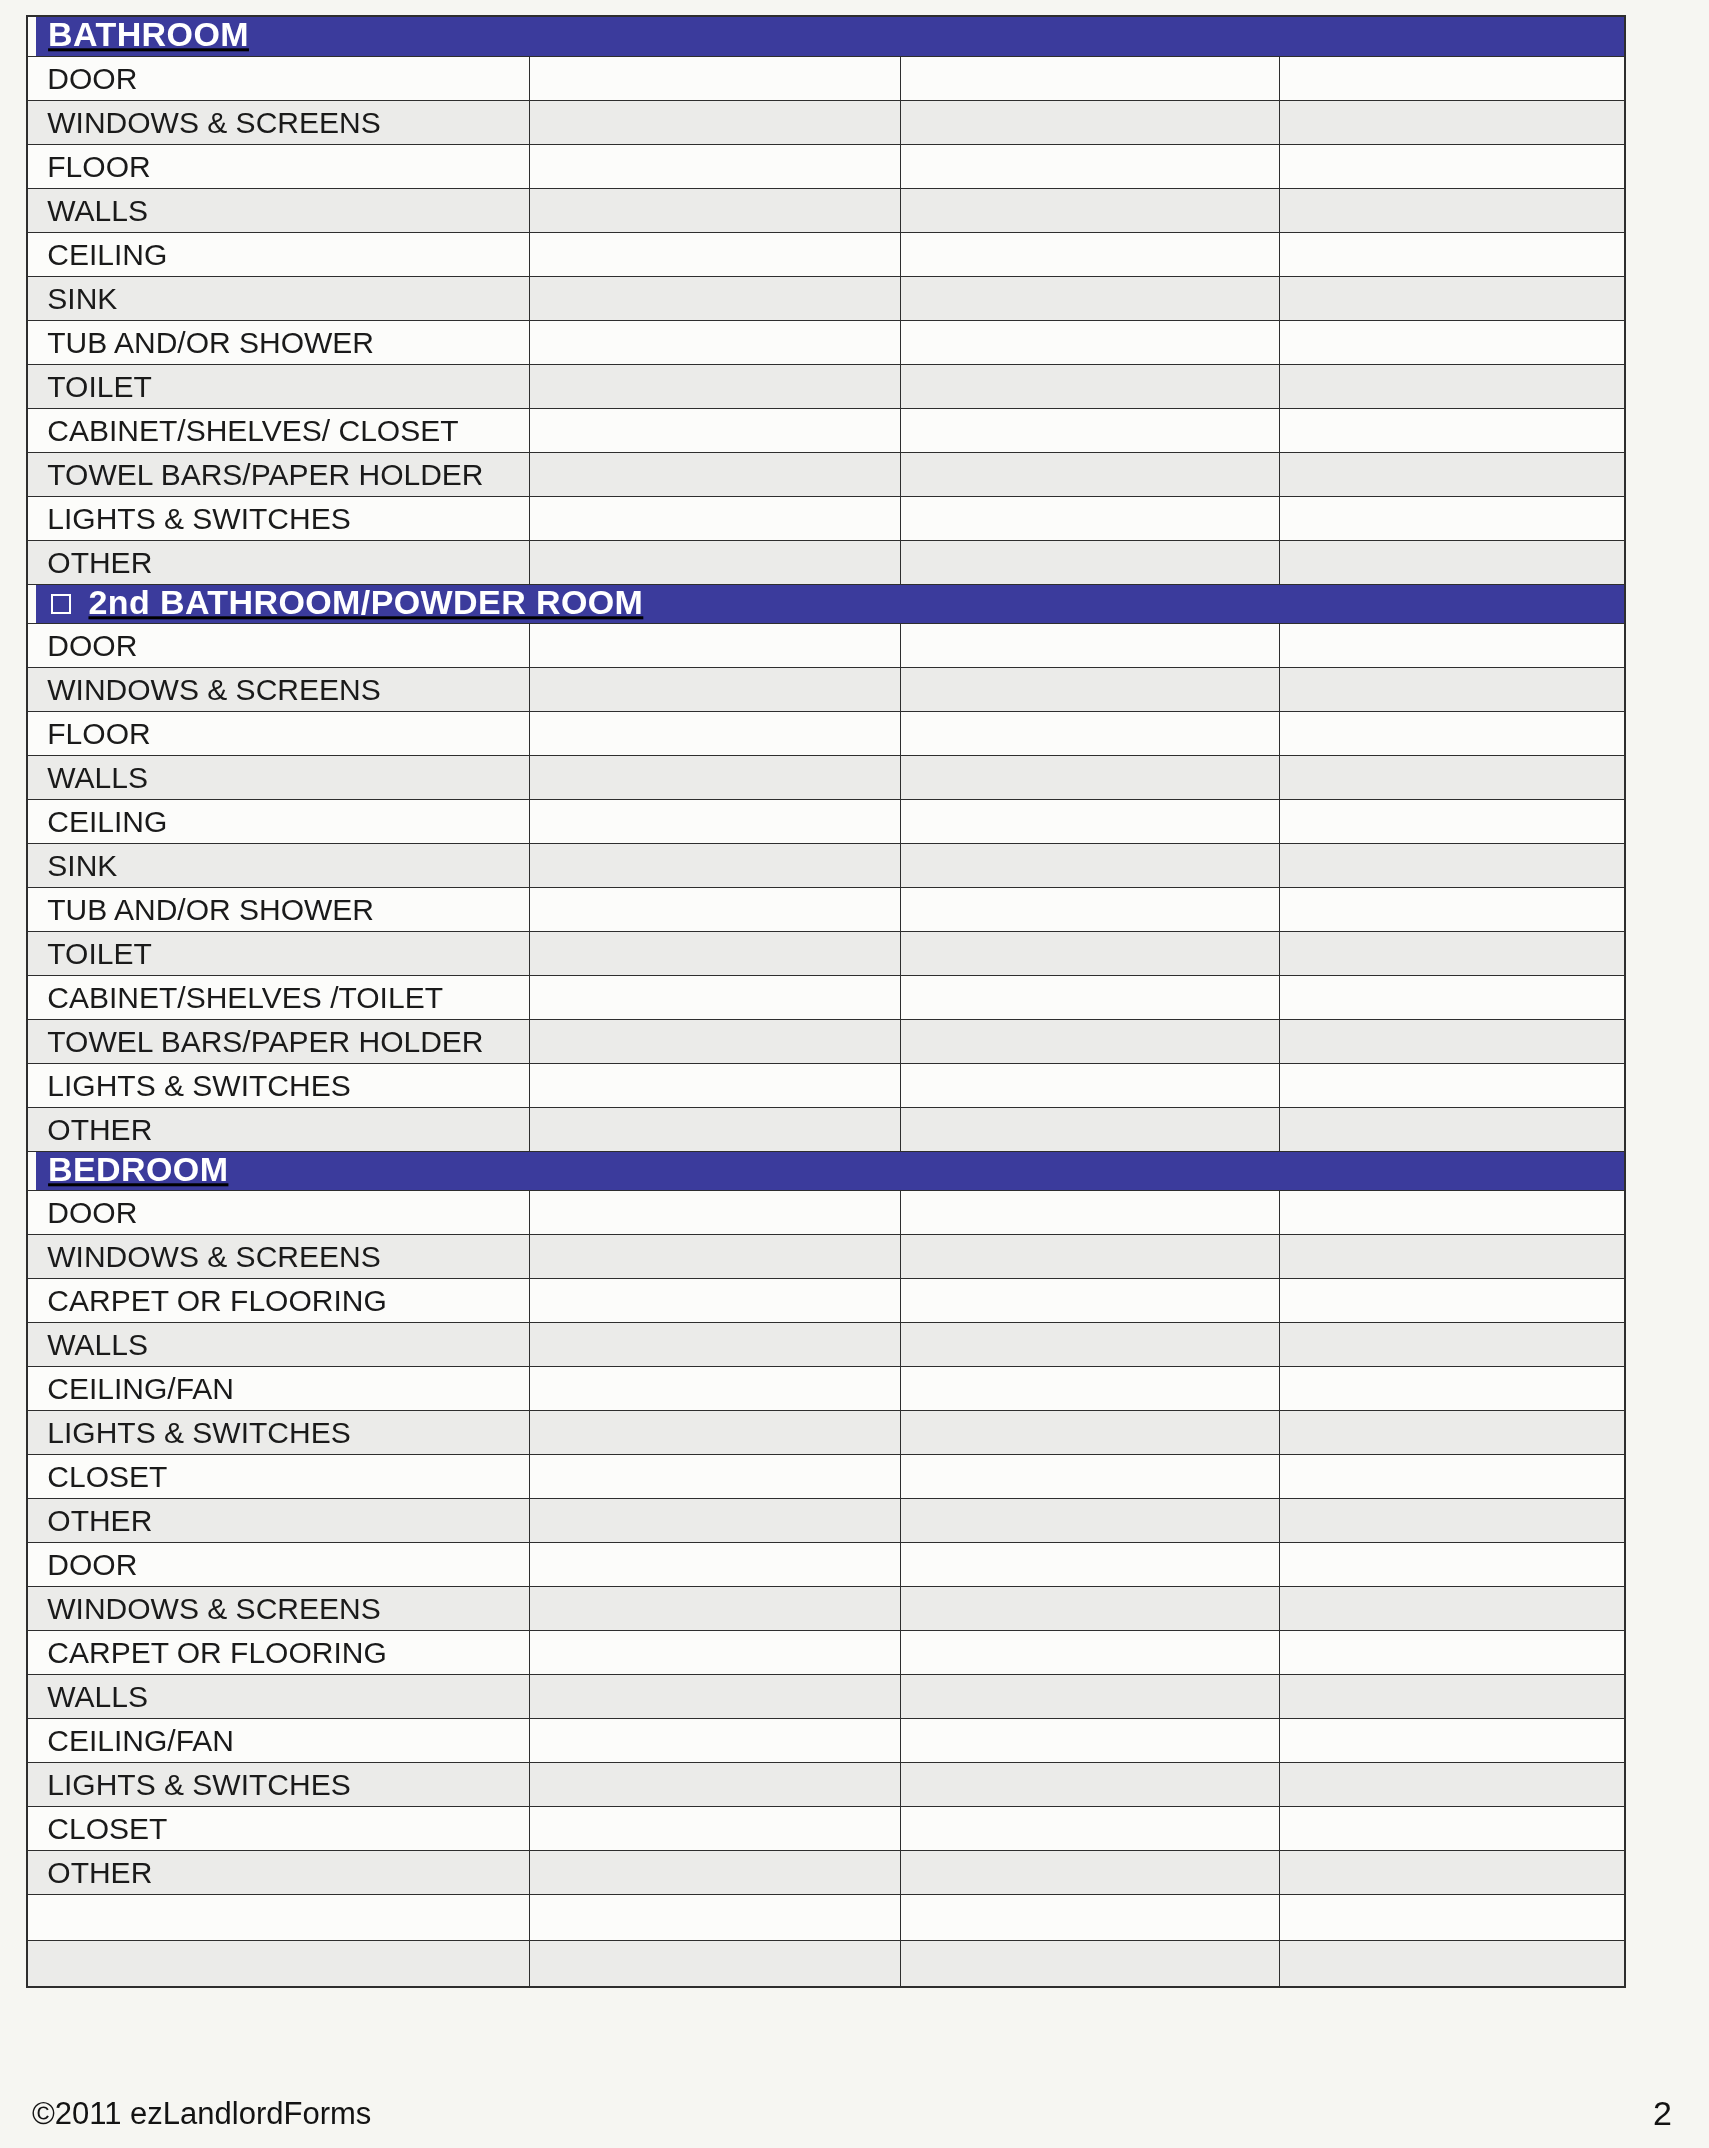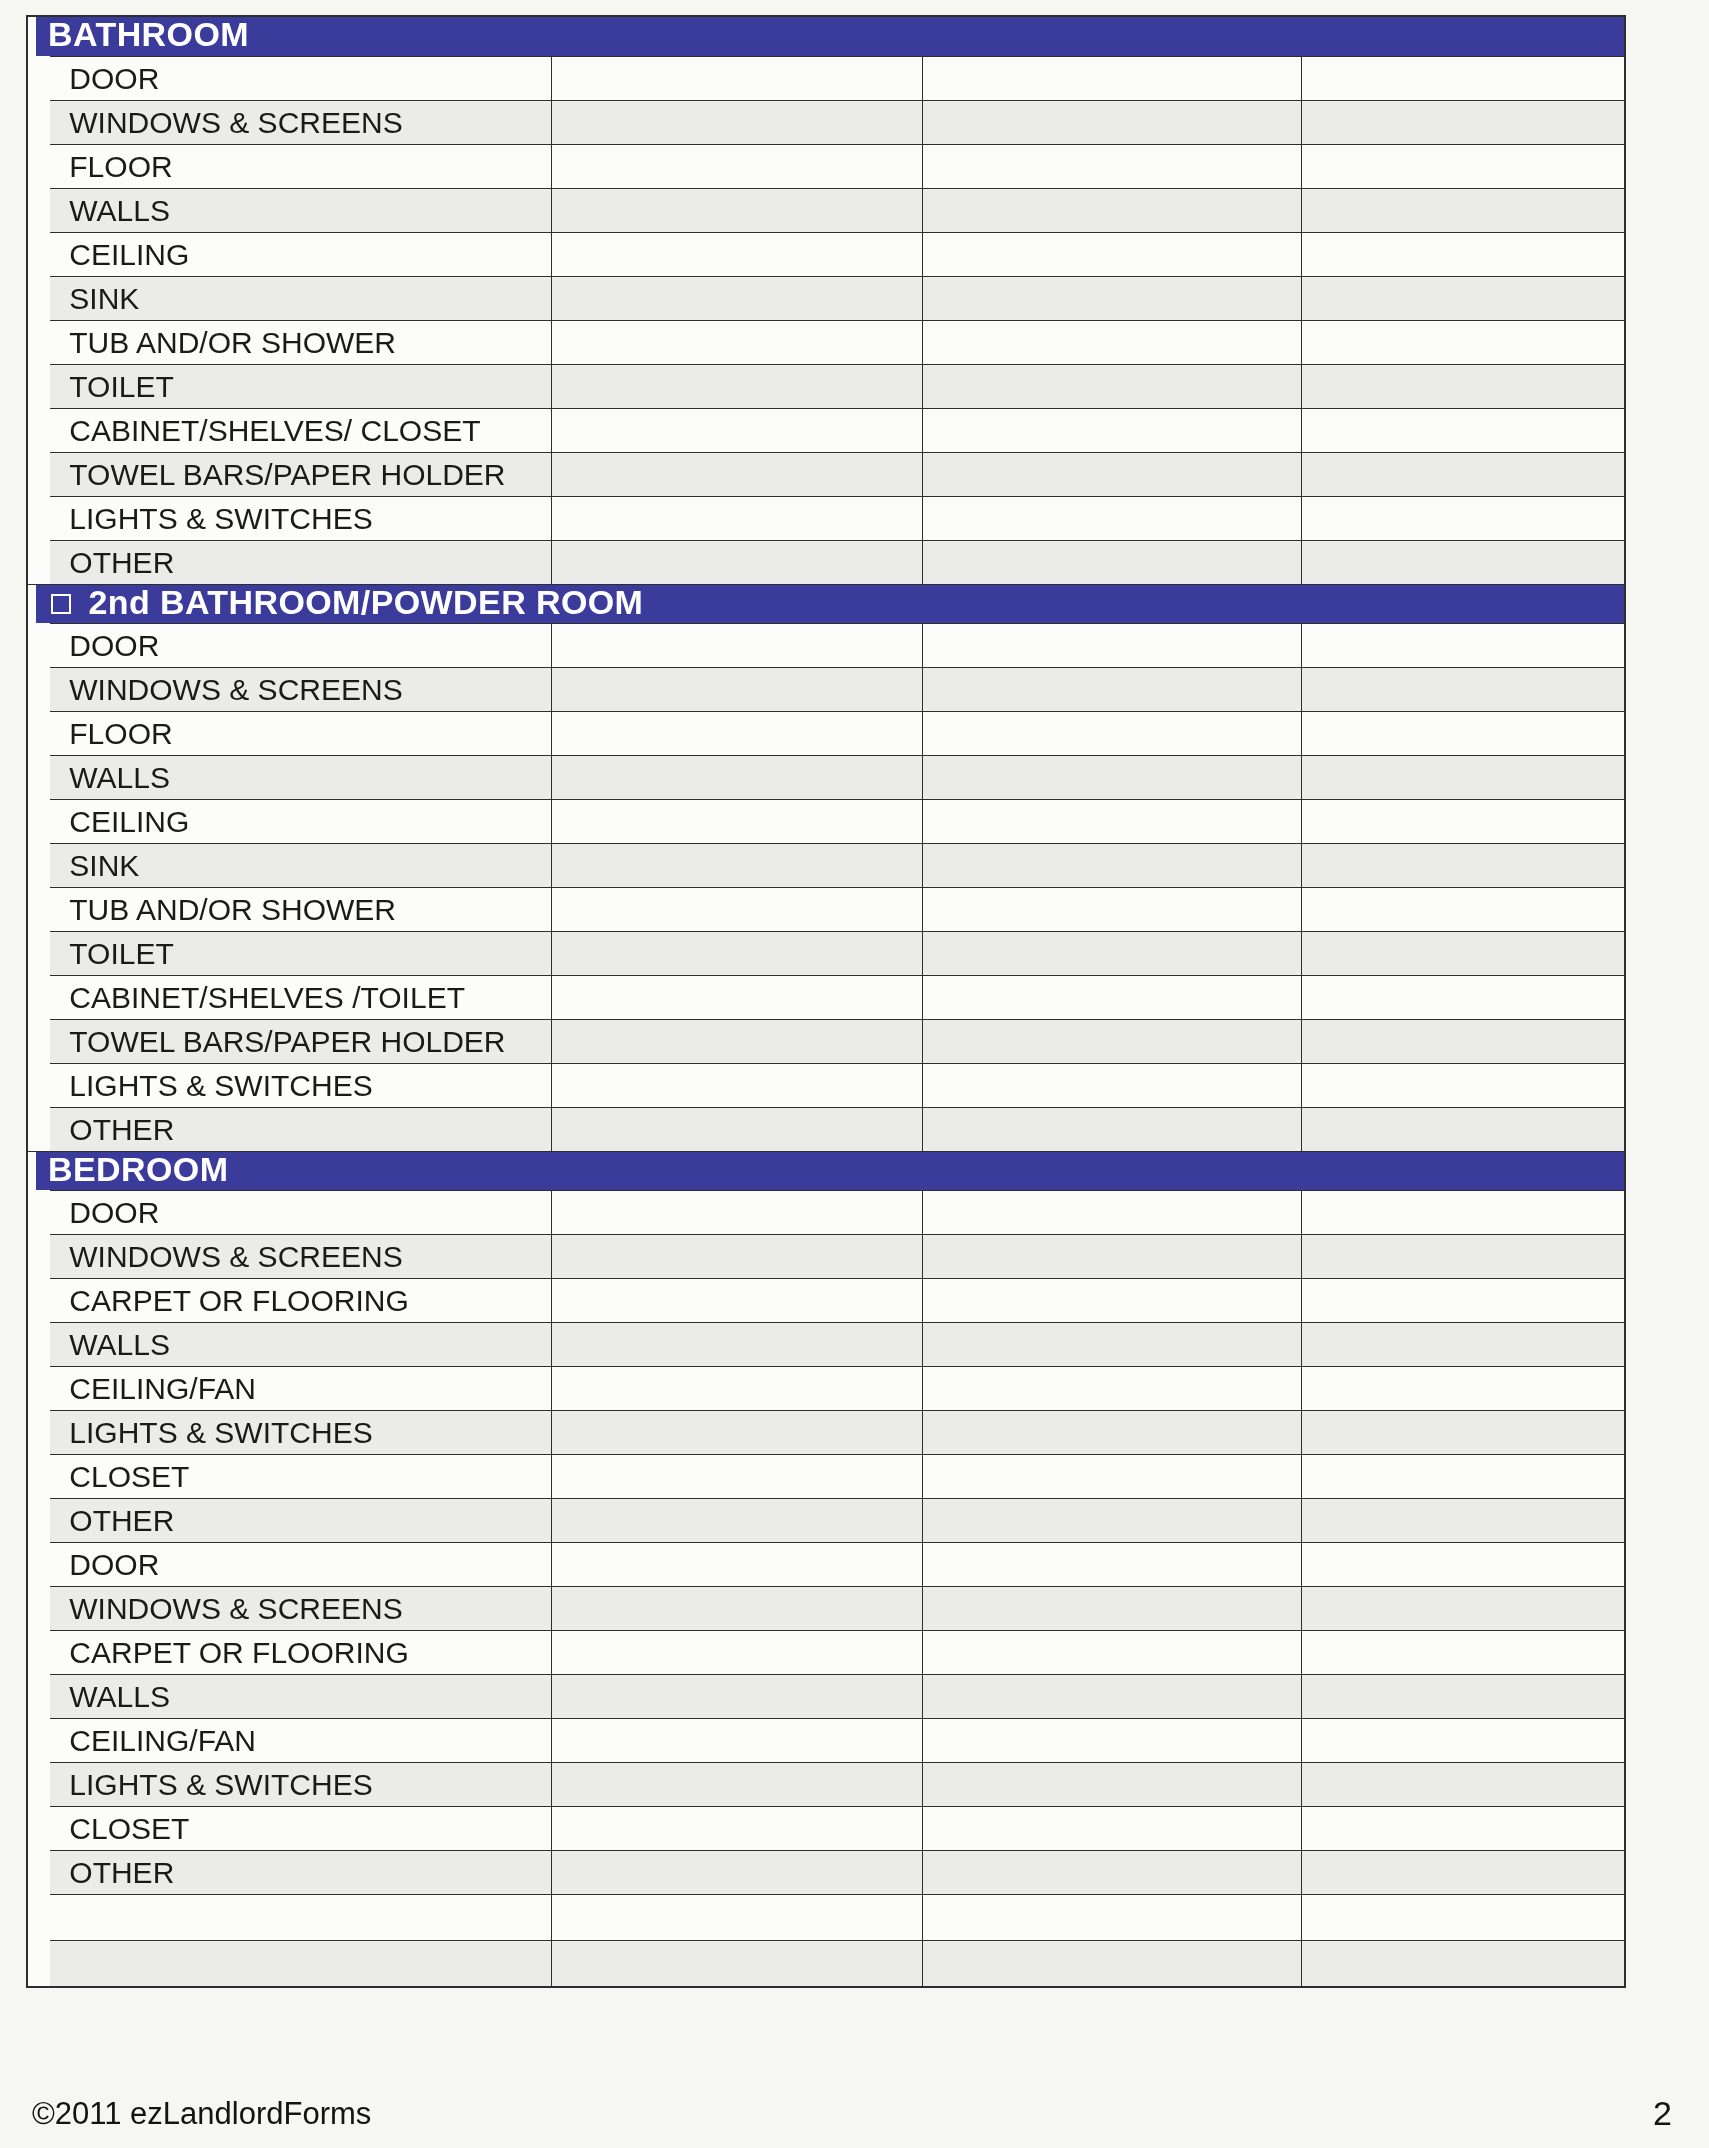--- a/index.html
+++ b/index.html
@@ -27,20 +27,21 @@
     border:2.5px solid var(--border);
     box-sizing:border-box;
     background:var(--row-white);
   }
   .sec-header{
     display:flex;
     height:39px;
     background:var(--row-white);
     border-top:1.7px solid var(--border);
     box-sizing:border-box;
+    text-decoration:underline;
   }
   .grid-table > :first-child{border-top:none;}
   .band{
     flex:1;
     margin-left:8.4px;
     background:var(--blue);
     display:flex;
     align-items:center;
     padding-left:11.7px;
     box-sizing:border-box;
@@ -60,21 +61,20 @@
     letter-spacing:0.4px;
     white-space:nowrap;
     transform:translateY(-1.7px);
   }
   .row{
     display:flex;
     height:44px;
     border-top:1.7px solid var(--border);
     background:var(--row-white);
     box-sizing:border-box;
-    margin-left:22px;
   }
   .row.alt{background:var(--row-gray);}
   .row.tall{height:46px;}
   .cell{
     box-sizing:border-box;
     border-left:1.7px solid var(--border);
     height:100%;
   }
   .cell:first-child{border-left:none;}
   .label-cell{

